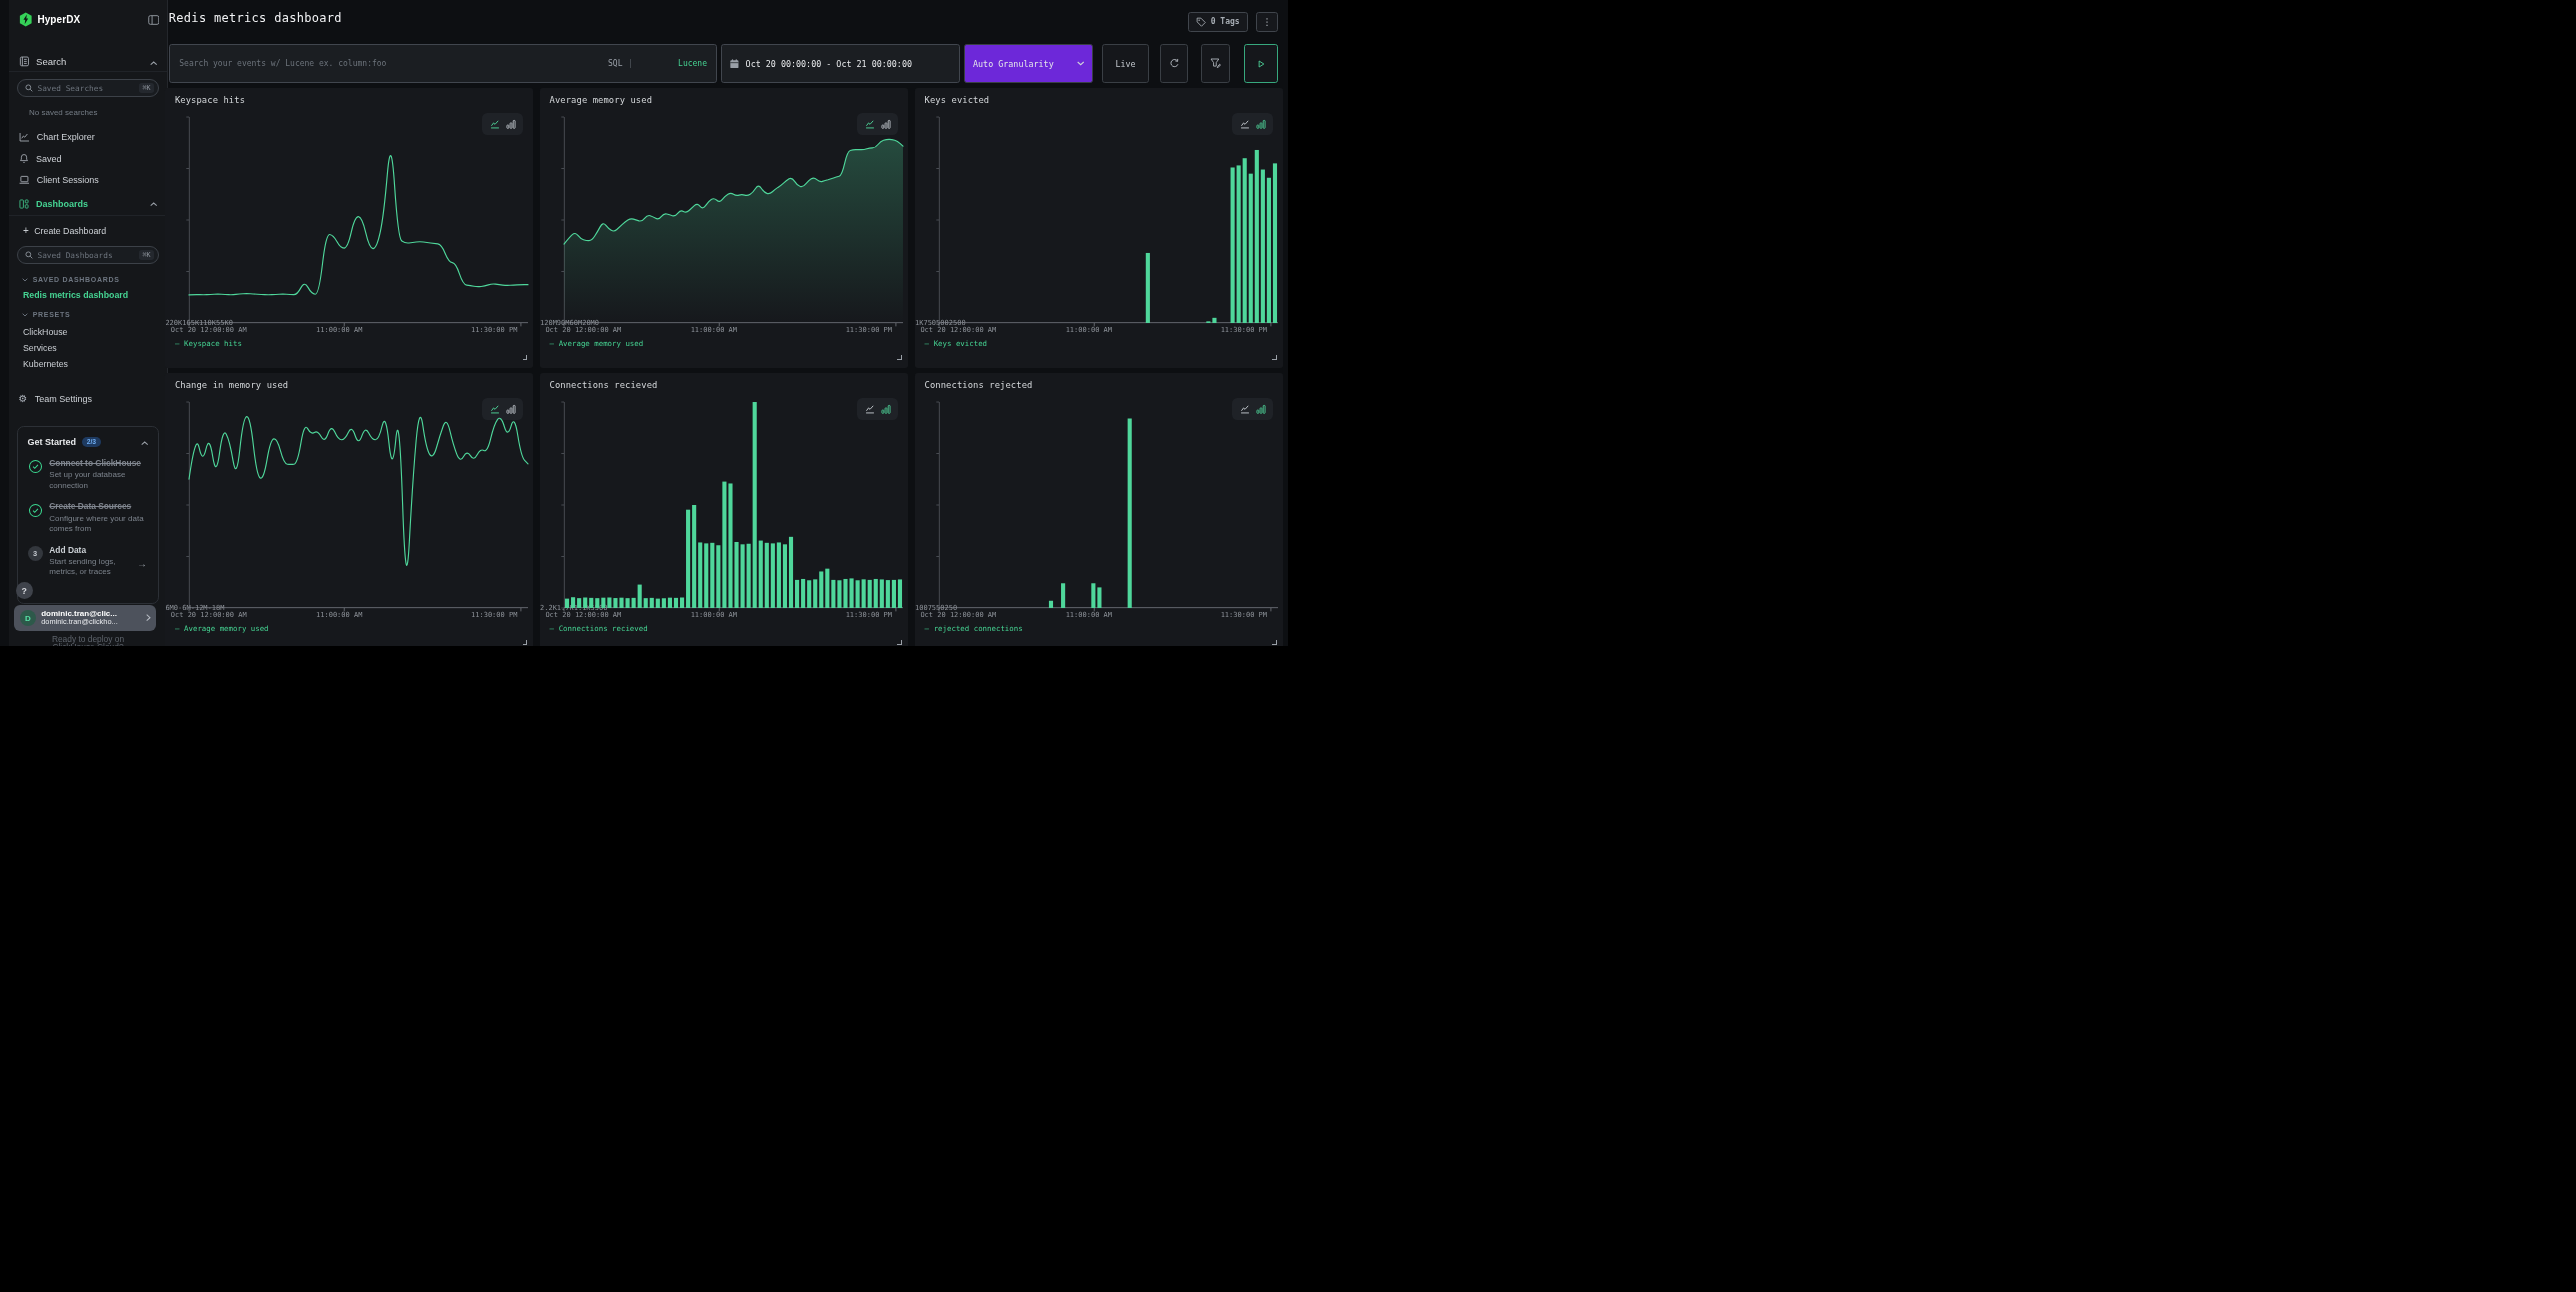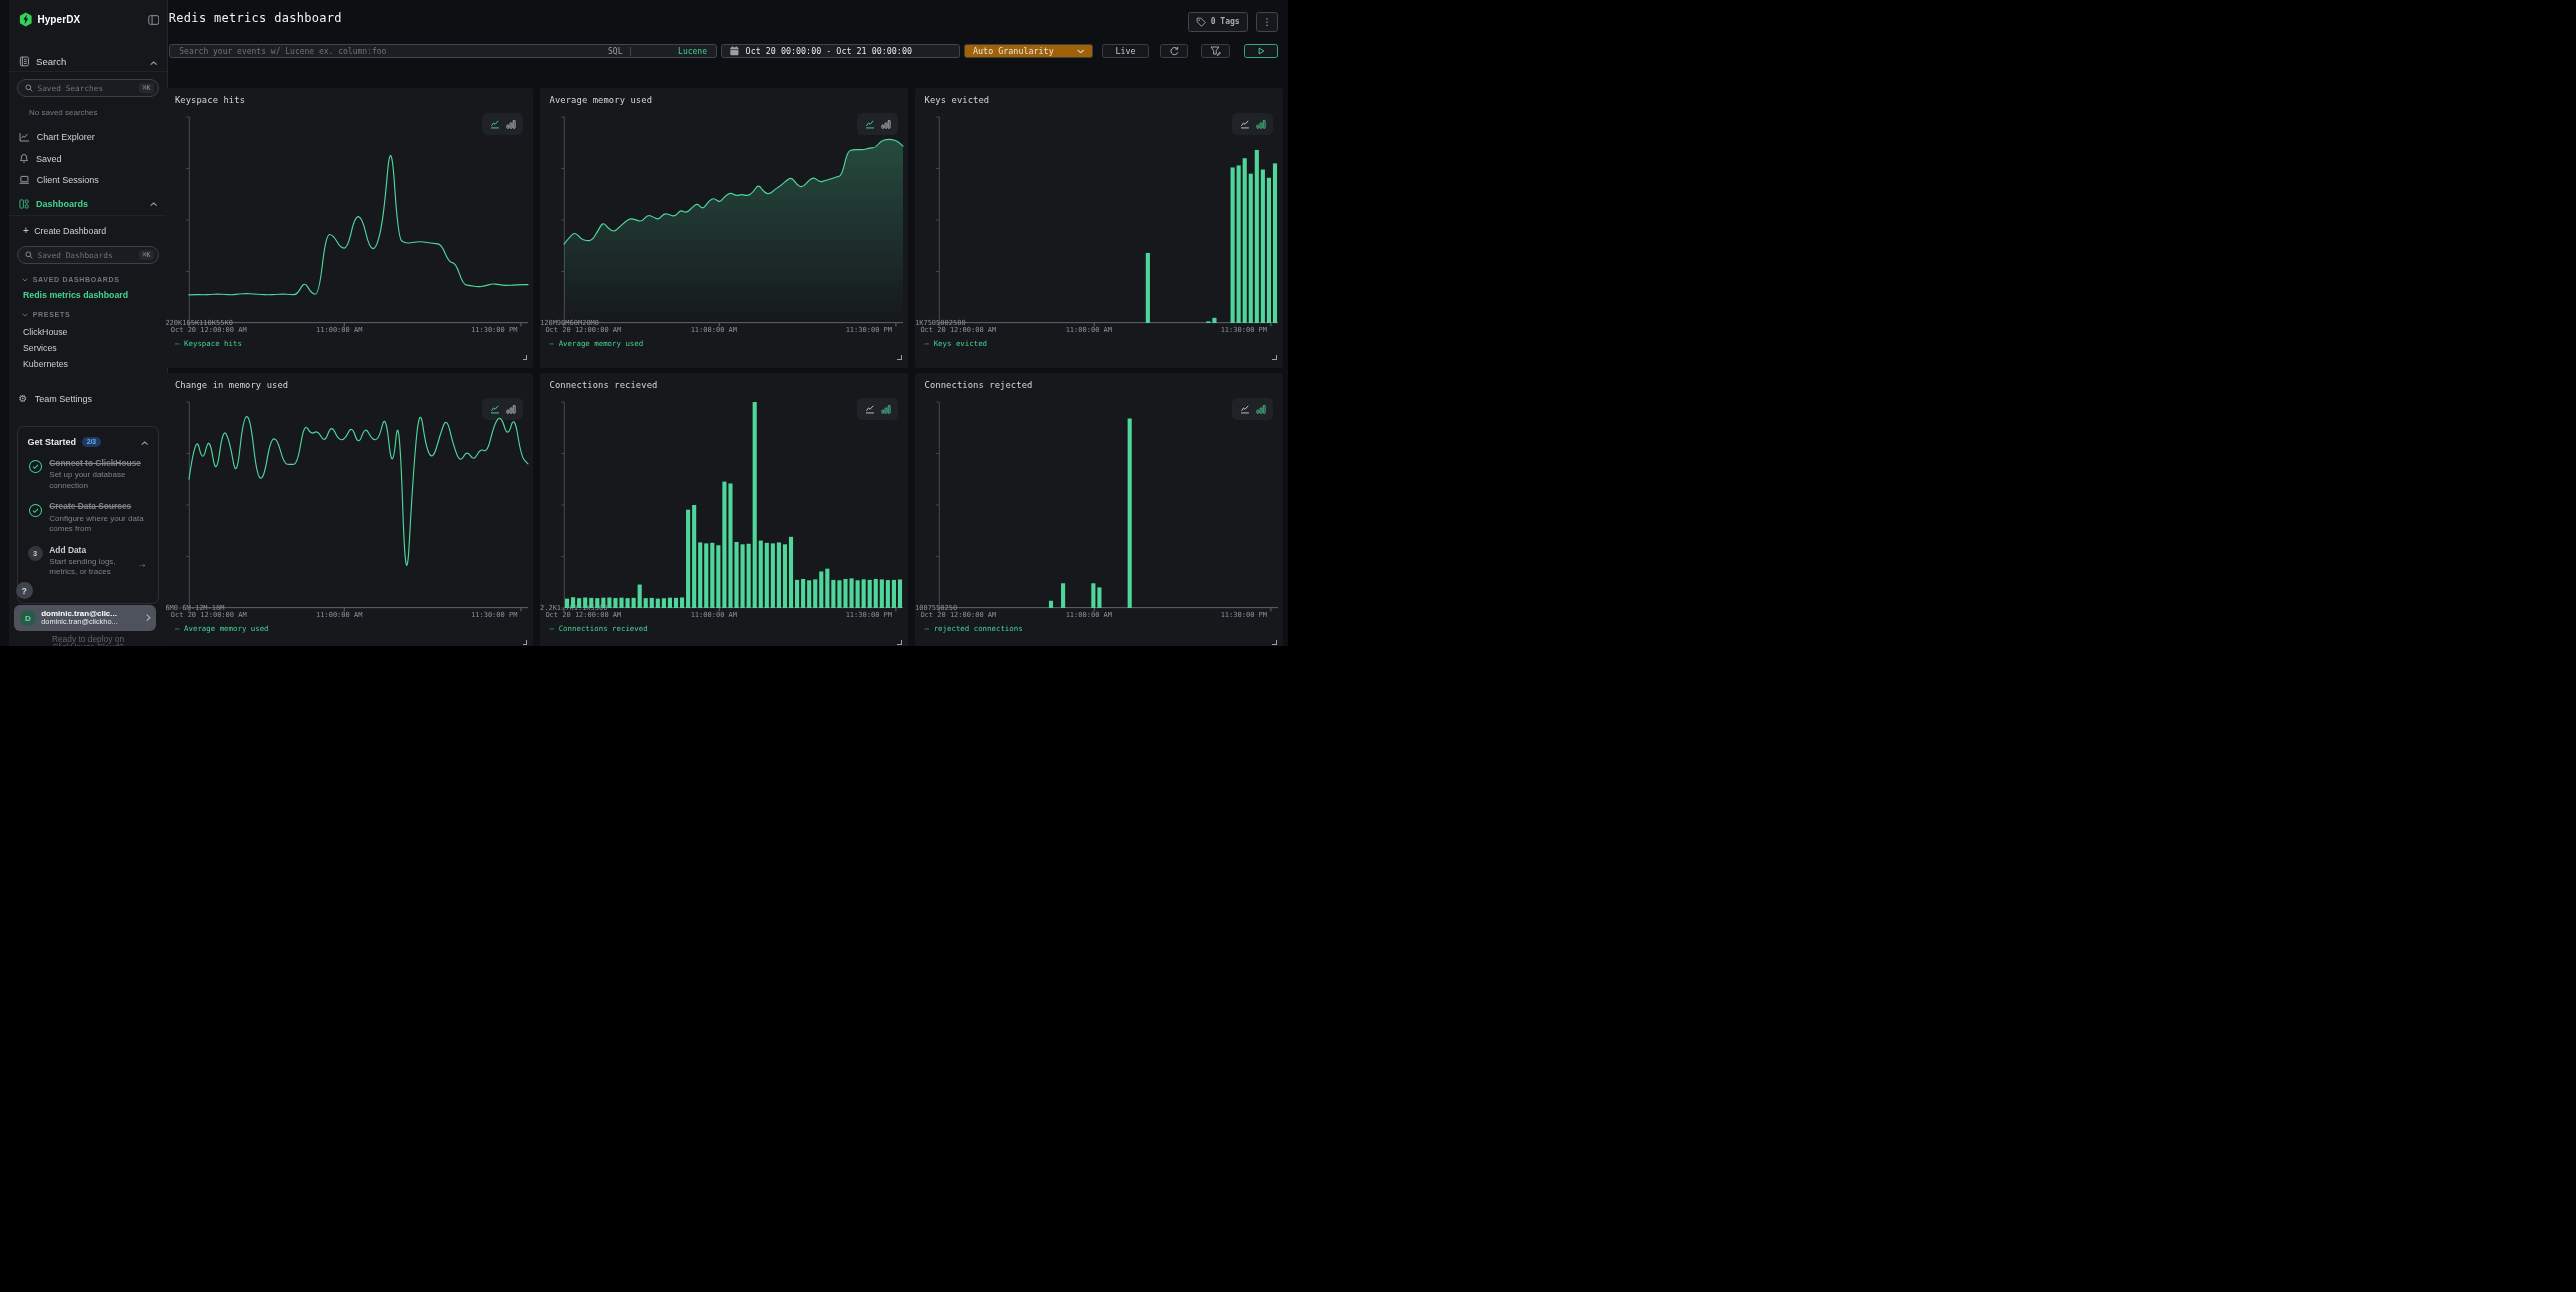--- a/index.html
+++ b/index.html
@@ -51,28 +51,28 @@
   .user-name{font-size:8px;font-weight:bold;color:#fff;white-space:nowrap;}
   .user-mail{font-size:7.4px;color:#e9ebee;white-space:nowrap;}
   .promo{position:absolute;left:0;right:0;text-align:center;font-size:8.4px;color:#5e646c;}
   
   #main{position:absolute;left:160px;top:0;right:0;bottom:0;}
   #page-title{position:absolute;left:8.8px;top:10.8px;font-family:var(--mono);font-size:12px;font-weight:500;letter-spacing:0.3px;color:#f2f3f5;}
   .tbtn{position:absolute;height:19.6px;border:0.7px solid #40454c;border-radius:2.7px;background:#16181c;display:flex;align-items:center;justify-content:center;gap:4.7px;color:#a7adb4;font-family:var(--mono);font-size:8px;cursor:pointer;}
   #tags-btn{right:40px;top:12px;padding:0 7.4px;font-weight:bold;}
   #kebab-btn{right:10px;top:12px;width:22px;color:#b6bbc2;font-size:9.5px;}
   
-  .toolbar-el{position:absolute;top:44px;height:14px;}
+  .toolbar-el{position:absolute;top:44px;height:39px;}
   #searchbox{left:8.8px;width:548px;border:0.7px solid var(--inputborder);border-radius:2.7px;background:#1b1e22;display:flex;align-items:center;}
   #searchbox input{flex:1;background:transparent;border:none;outline:none;font-family:var(--mono);font-size:8px;color:#d7dade;padding:0 9.5px;}
   #searchbox input::placeholder{color:#6c737b;}
   .lang-toggle{display:flex;gap:5.4px;padding-right:8.8px;font-family:var(--mono);font-size:8px;align-items:center;cursor:pointer;}
   .lang-sql{color:#9aa0a8;} .lang-sep{color:#545a61;} .lang-lucene{color:var(--accent-text);margin-left:40px;}
   #datebox{left:561px;width:239px;border:0.7px solid var(--inputborder);border-radius:2.7px;background:#1b1e22;display:flex;align-items:center;gap:6.8px;padding:0 8px;font-family:var(--mono);font-size:8.4px;color:#e8eaec;cursor:pointer;}
-  #granularity{left:804px;width:129px;border:0.7px solid #3a3f45;border-radius:2.7px;background:#a16207;display:flex;align-items:center;justify-content:space-between;padding:0 8px;font-family:var(--mono);font-size:8.4px;color:#e4e6e9;cursor:pointer;}
+  #granularity{left:804px;width:129px;border:0.7px solid #3a3f45;border-radius:2.7px;background:#6d28d9;display:flex;align-items:center;justify-content:space-between;padding:0 8px;font-family:var(--mono);font-size:8.4px;color:#e4e6e9;cursor:pointer;}
   #live-btn{left:942px;width:47px;border:0.7px solid #3a3f45;border-radius:2.7px;background:#15171b;display:flex;align-items:center;justify-content:center;font-family:var(--mono);font-size:8.4px;color:#c3c8ce;cursor:pointer;}
   .sq-btn{border:0.7px solid #3a3f45;border-radius:2.7px;background:#15171b;display:flex;align-items:center;justify-content:center;color:#b4b9c0;cursor:pointer;}
   #refresh-btn{left:1000px;width:28px;}
   #filter-btn{left:1041px;width:29px;}
   #play-btn{left:1084px;width:34px;border-color:#37a97e;color:var(--accent);}
   
   .panel{position:absolute;width:368px;height:280px;background:var(--panel);border-radius:2.7px;}
   .panel-title{position:absolute;left:9.5px;top:7.4px;font-family:var(--mono);font-size:8.8px;color:#d5d8db;letter-spacing:0.1px;}
   .charttype{position:absolute;top:25px;right:10px;width:41px;height:22px;background:#1f2227;border-radius:5.4px;display:flex;align-items:center;justify-content:center;gap:6px;cursor:pointer;}
   .ct{color:#c6cbd1;display:inline-flex;}

